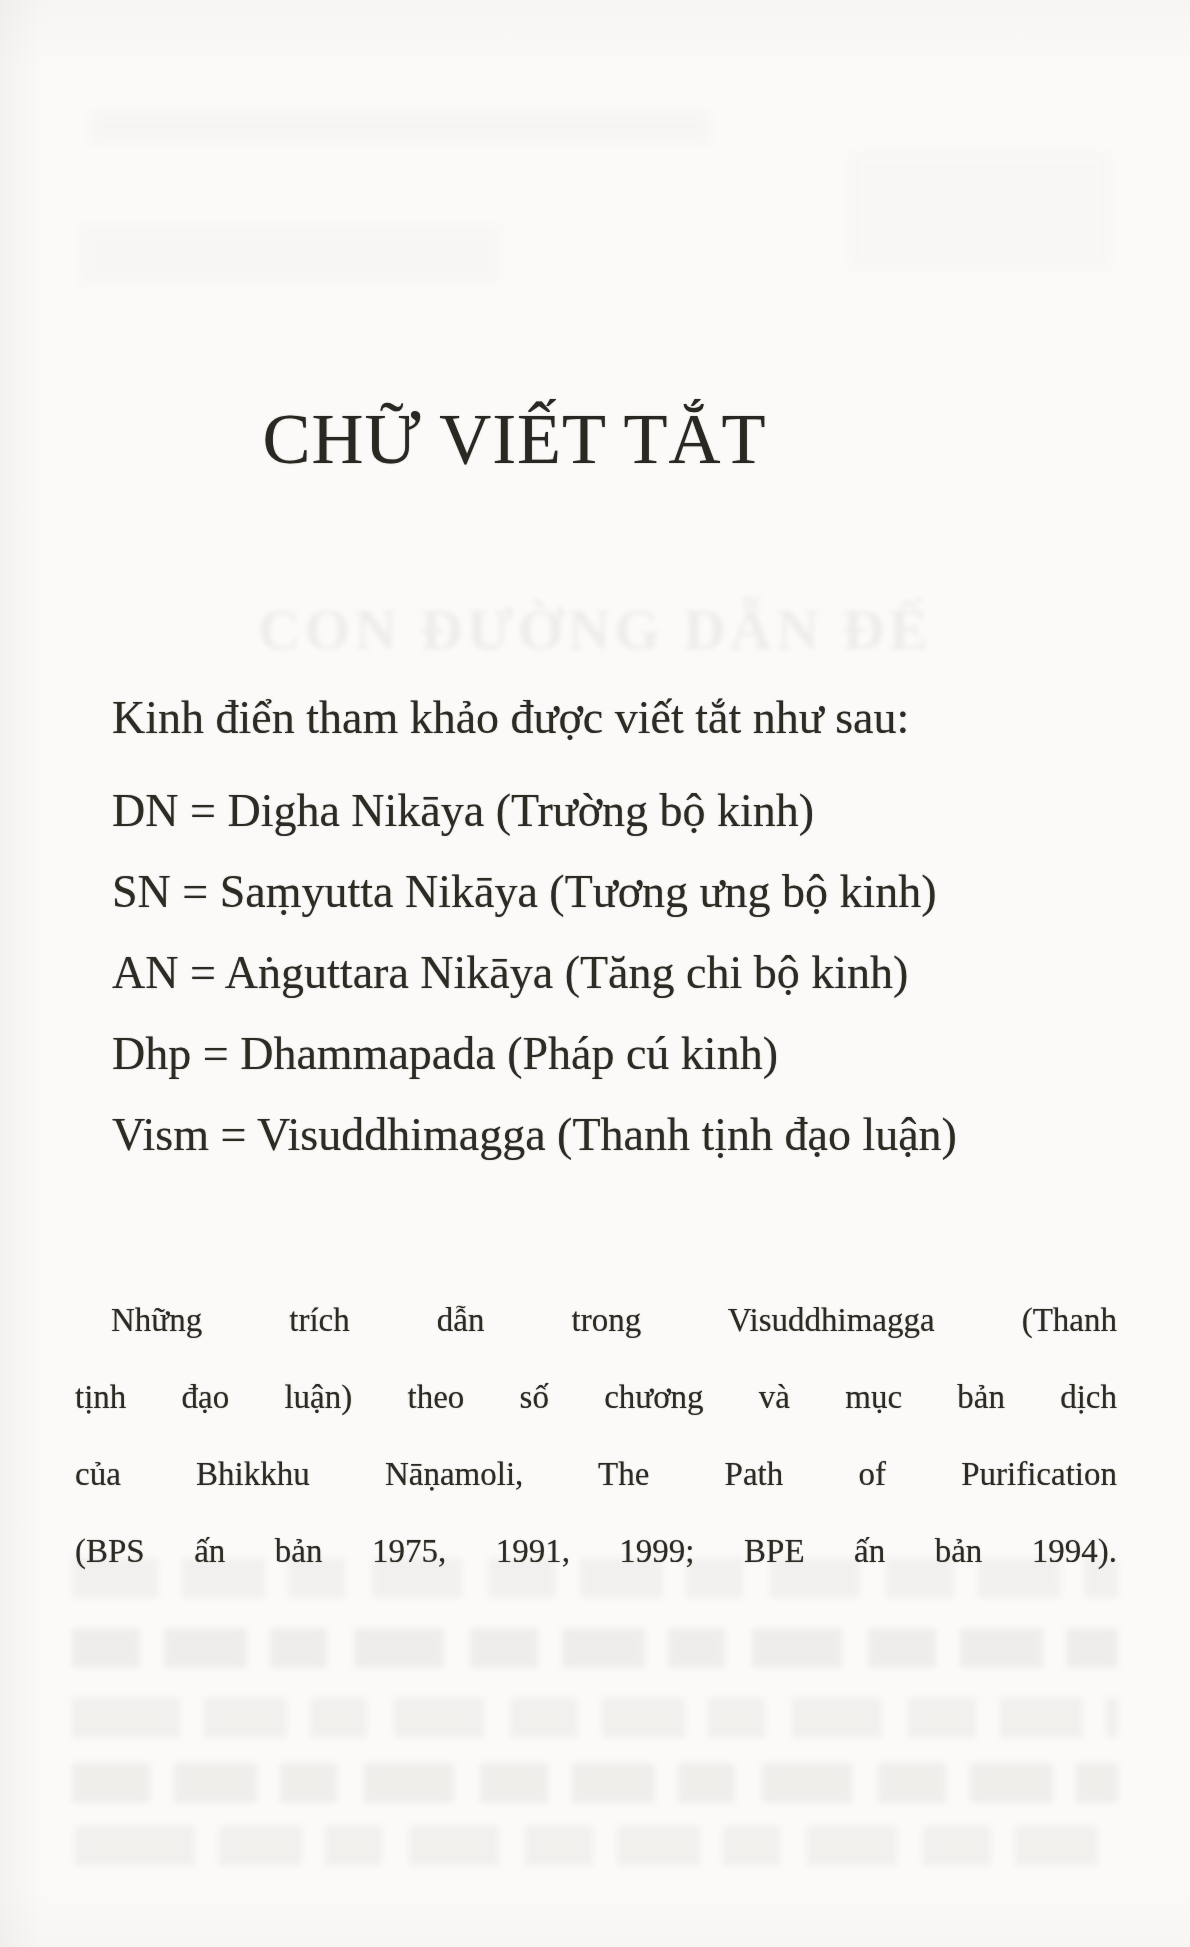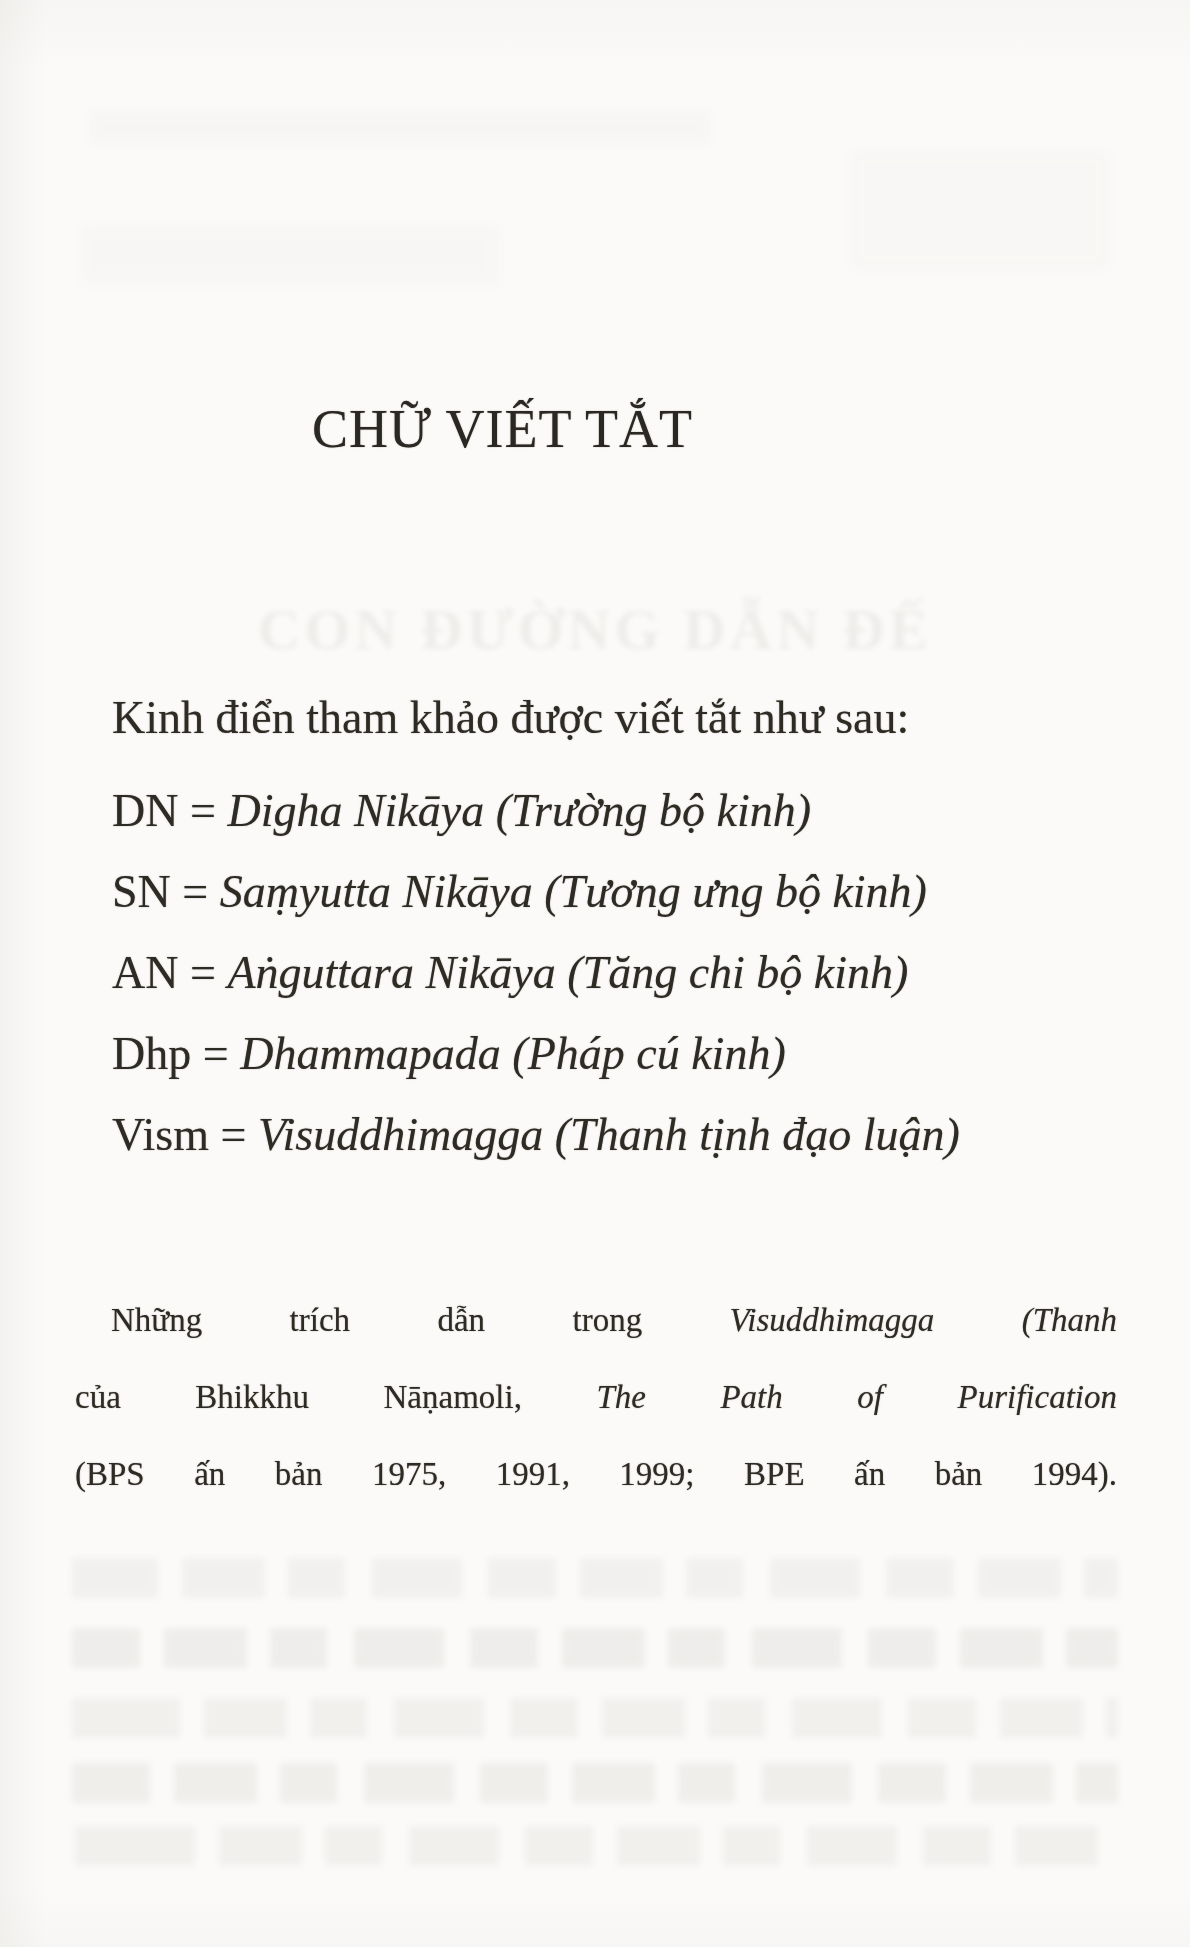--- a/index.html
+++ b/index.html
@@ -16,23 +16,23 @@
       linear-gradient(90deg, rgba(60,55,45,0.04), rgba(60,55,45,0.00) 45px),
       linear-gradient(0deg, rgba(60,55,45,0.02), rgba(60,55,45,0.00) 60px),
       linear-gradient(180deg, rgba(60,55,45,0.025), rgba(60,55,45,0.00) 70px),
       #fbfaf8;
     color: #2e2a24;
   }
   .softtext { text-shadow: 0 0 1.2px rgba(55,48,40,0.55); }
 
   .page-title {
     position: absolute;
-    top: 398px; left: 0; width: 1005px;
+    top: 398px; left: 12px; width: 1005px;
     text-align: center;
-    font-size: 54px;
+    font-size: 72px;
     letter-spacing: 1px;
     color: #2b2722;
   }
 
   .ghost-heading {
     position: absolute;
     top: 598px; left: 190px; width: 810px;
     text-align: center;
     font-size: 56px; font-weight: bold;
     letter-spacing: 4px;
@@ -50,21 +50,21 @@
 
   .abbr-list {
     position: absolute;
     top: 770px; left: 112px; width: 1040px;
   }
   .abbr-line {
     height: 81px; line-height: 81px;
     font-size: 46px;
     white-space: nowrap;
   }
-  .it { font-style: italic; }
+  .it { }
 
   .note {
     position: absolute;
     top: 1282px; left: 75px; width: 1042px;
     font-size: 33px;
   }
   .note-line {
     height: 77px; line-height: 77px;
     text-align: justify;
     text-align-last: justify;
@@ -116,20 +116,21 @@
   <div class="abbr-list">
     <div class="abbr-line softtext"><span>DN</span><span> = </span><span class="it">Digha Nikāya (Trường bộ kinh)</span></div>
     <div class="abbr-line softtext"><span>SN</span><span> = </span><span class="it">Saṃyutta Nikāya (Tương ưng bộ kinh)</span></div>
     <div class="abbr-line softtext"><span>AN</span><span> = </span><span class="it">Aṅguttara Nikāya (Tăng chi bộ kinh)</span></div>
     <div class="abbr-line softtext"><span>Dhp</span><span> = </span><span class="it">Dhammapada (Pháp cú kinh)</span></div>
     <div class="abbr-line softtext"><span>Vism</span><span> = </span><span class="it">Visuddhimagga (Thanh tịnh đạo luận)</span></div>
   </div>
 
   <div class="note">
     <div class="note-line indent softtext"><span>Những trích dẫn trong </span><span class="it">Visuddhimagga (Thanh</span></div>
+    <div class="note-line softtext"><span class="it">tịnh đạo luận) </span><span>theo số chương và mục bản dịch</span></div>
     <div class="note-line softtext"><span>của Bhikkhu Nāṇamoli, </span><span class="it">The Path of Purification</span></div>
     <div class="note-line softtext"><span>(BPS ấn bản 1975, 1991, 1999; BPE ấn bản 1994).</span></div>
   </div>
 
   <div class="ghost-line g1"></div>
   <div class="ghost-line g2"></div>
   <div class="ghost-line g3"></div>
   <div class="ghost-line g4"></div>
   <div class="ghost-line g5"></div>
 

